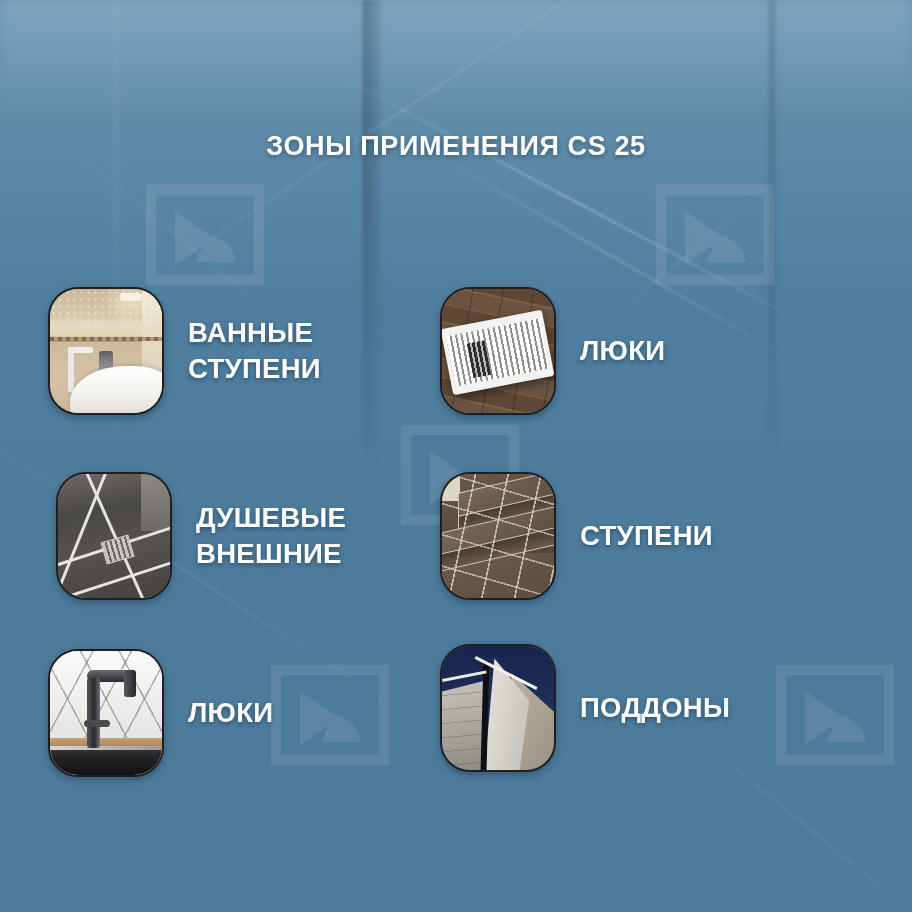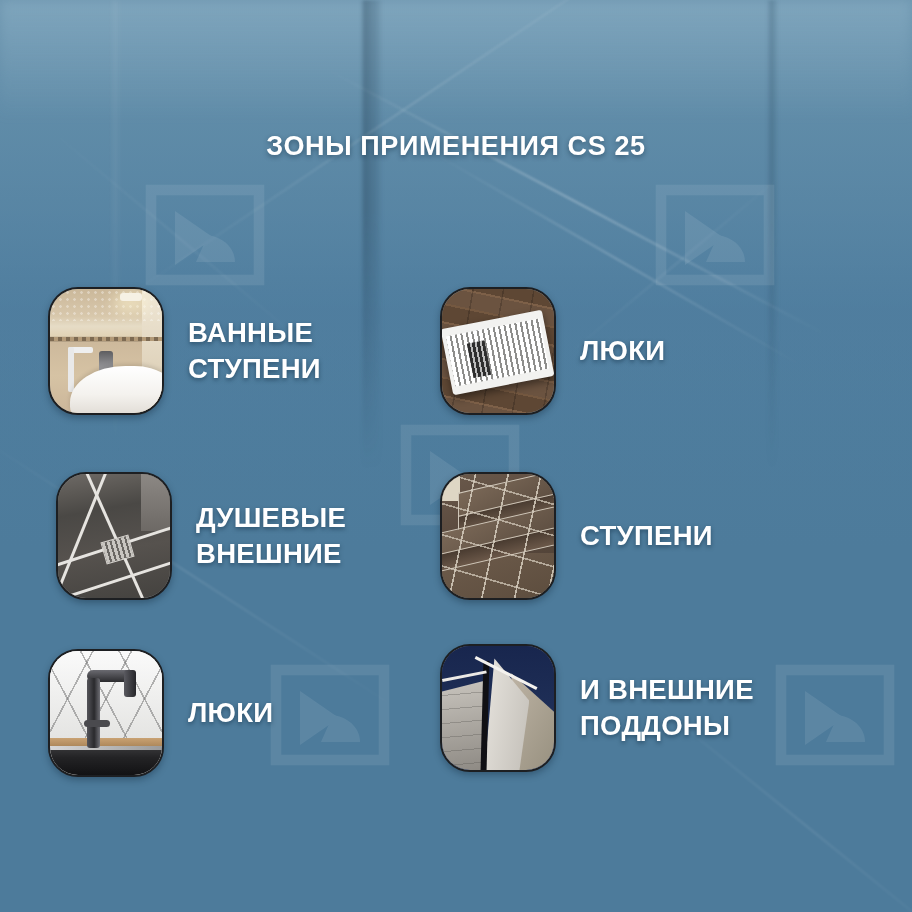--- a/index.html
+++ b/index.html
@@ -336,19 +336,18 @@
           <div class="face"></div>
           <div class="leftw">
               <div class="tex"></div>
             </div>
           <div class="edge"></div>
           <div class="trim"></div>
             <div class="trim2"></div>
         </div>
       </div>
       <div class="label">
-        <div>И ВНЕШНИЕ</div>
         <div>ПОДДОНЫ</div>
       </div>
     </div>
 
   </div>
 </div>
 
 </body></html>

